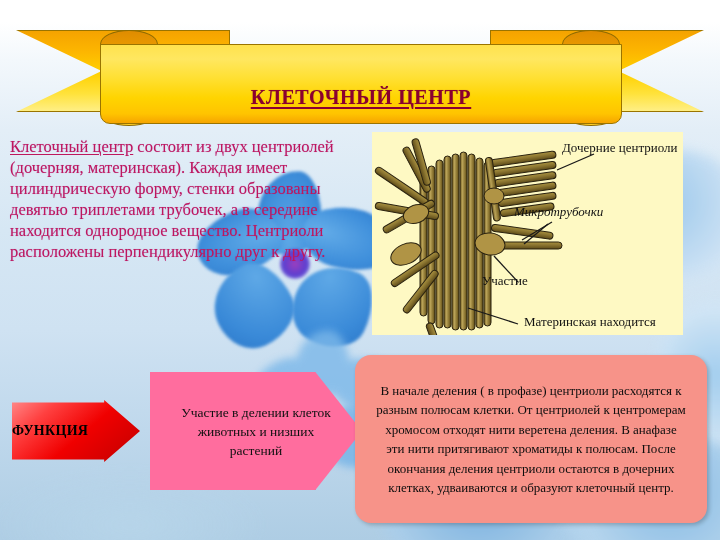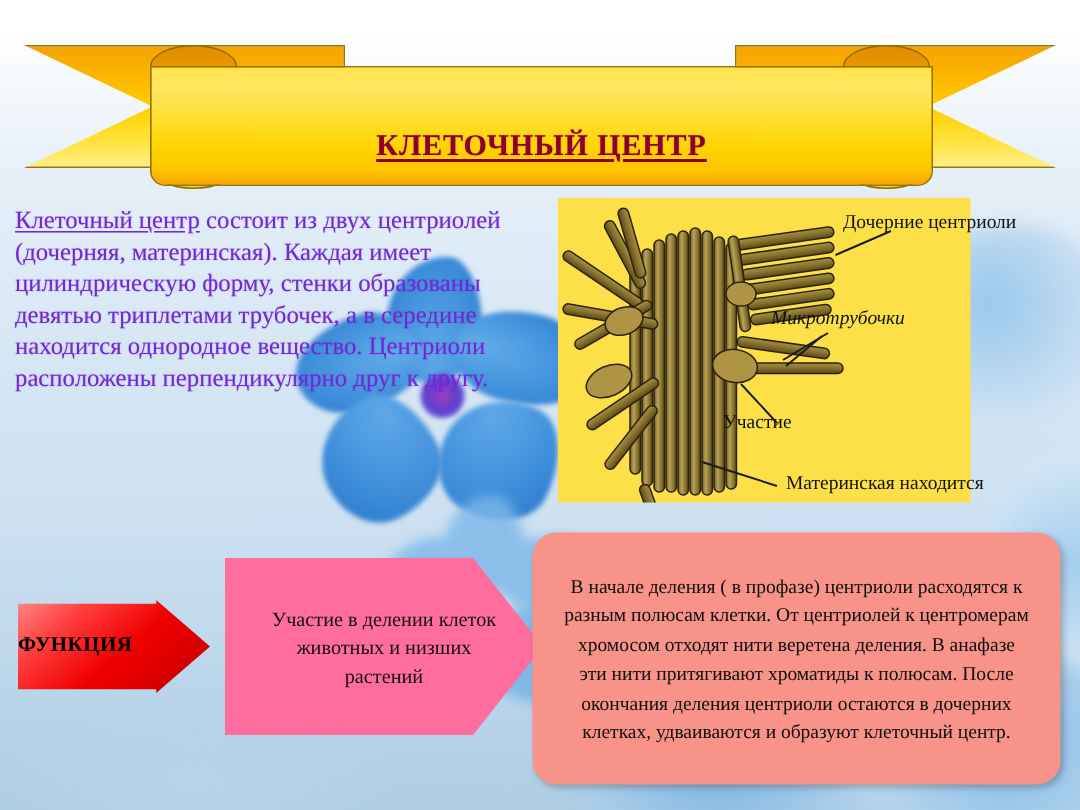--- a/index.html
+++ b/index.html
@@ -104,34 +104,34 @@
   }
 
   
   .body-text {
     position: absolute;
     left: 10px; top: 136px;
     width: 352px;
     font-family: "Liberation Serif", "DejaVu Serif", serif;
     font-size: 16.5px;
     line-height: 21px;
-    color: #6d28d9;
+    color: #be185d;
     text-shadow: 0 0 1px rgba(160,0,160,.35);
   }
   .body-text .lead {
     text-decoration: underline;
     text-underline-offset: 2px;
   }
 
   
   .diagram {
     position: absolute;
     left: 372px; top: 132px;
-    width: 275px; height: 203px;
-    background: #fde047;
+    width: 311px; height: 203px;
+    background: #fef9c3;
     overflow: visible;
   }
   .diagram svg { display: block; }
   .diag-label {
     position: absolute;
     font-family: "Liberation Serif", "DejaVu Serif", serif;
     font-size: 13px;
     color: #111111;
     white-space: nowrap;
   }

